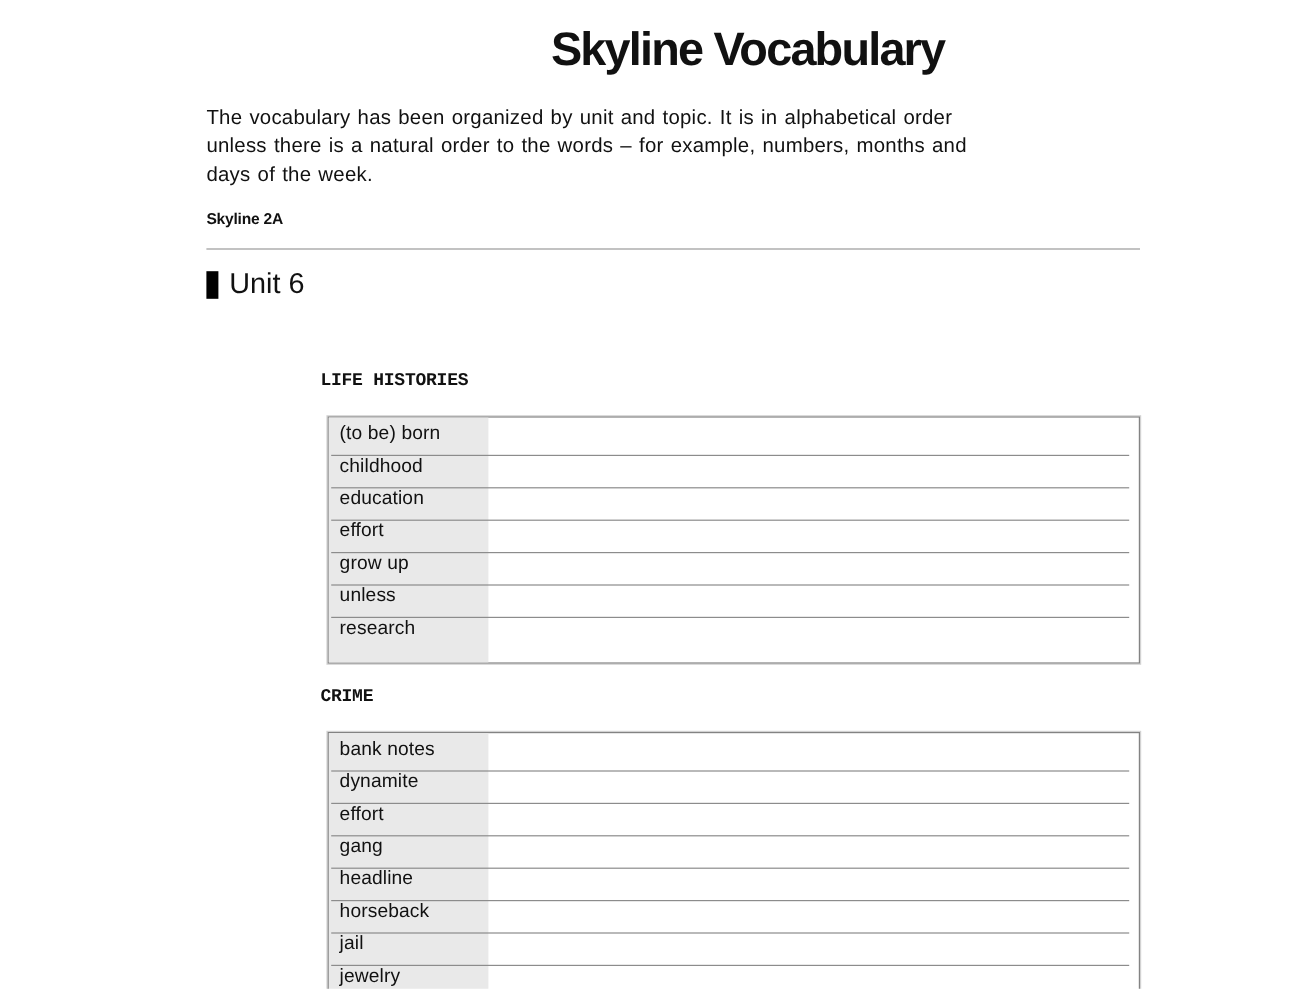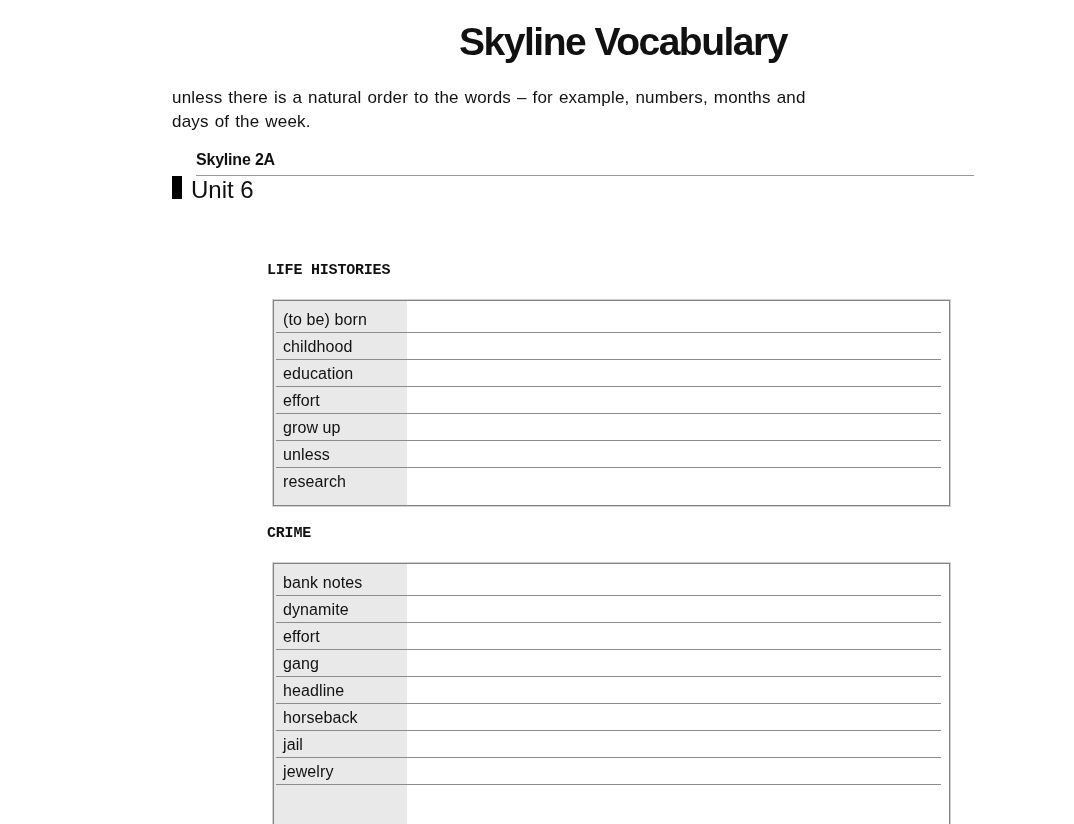--- a/index.html
+++ b/index.html
@@ -23,27 +23,27 @@
     font-size:39px;line-height:44px;font-weight:bold;letter-spacing:-1.5px;text-align:center;
   }
   .intro{
     margin-top:22px;
     font-size:17px;line-height:24px;letter-spacing:0.2px;word-spacing:1px;
     width:780px;
   }
   .series-heading{
     margin-top:17px;
     width:778px;
-    font-size:16px;font-weight:bold;letter-spacing:-0.2px;
-    padding-bottom:6px;
+    font-size:13px;font-weight:bold;letter-spacing:-0.2px;
+    padding-bottom:17px;
     border-bottom:1px solid var(--rule);
-    margin-left:24px;
   }
   .unit-heading{
-    display:flex;align-items:flex-start;gap:9px;
+    margin-top:15px;
+    display:flex;align-items:center;gap:9px;
     font-size:24px;line-height:28px;font-weight:normal;
   }
   .unit-bar{width:10px;height:23px;background:#000;flex:0 0 auto;}
   .topic-title{
     margin:58px 0 0 95px;
     font-size:15px;font-weight:bold;letter-spacing:-0.2px;font-family:Liberation Mono, monospace;
   }
   .topic + .topic .topic-title{margin-top:19px;}
   .vtable{
     margin:21px 0 0 101px;
@@ -51,40 +51,41 @@
     position:relative;
     border:1px solid var(--table_border);
     box-shadow:0 0 0 1px var(--table_border_outer);
     padding-top:5px;
     background:#fff;
   }
   .vcol-bg{
     position:absolute;left:0;top:0;bottom:0;width:133px;
     background:var(--cell_bg);
   }
-  .vrow{position:relative;height:27px;display:flex;align-items:flex-end;}
+  .vrow{position:relative;height:27px;display:flex;}
   .vlabel{
     position:relative;z-index:1;
     padding:0 0 4px 9px;
     font-size:16px;line-height:18px;letter-spacing:0.1px;
   }
   .vline{
     position:absolute;left:2px;right:8px;bottom:0;height:1px;
     background:var(--row_line);
   }
   .vtable.closed{padding-bottom:10px;}
   .vtable.closed .vrow:last-child .vline{display:none;}
   .vtable.clipped{height:262px;overflow:hidden;}
 </style>
 </head>
 <body>
 
 <h1 class="title">Skyline Vocabulary</h1>
 
 <div class="intro">
+  <div>The vocabulary has been organized by unit and topic. It is in alphabetical order</div>
   <div>unless there is a natural order to the words – for example, numbers, months and</div>
   <div>days of the week.</div>
 </div>
 
 <div class="series-heading">Skyline 2A</div>
 
 <div class="unit-heading">
   <span class="unit-bar"></span>
   <span>Unit 6</span>
 </div>

